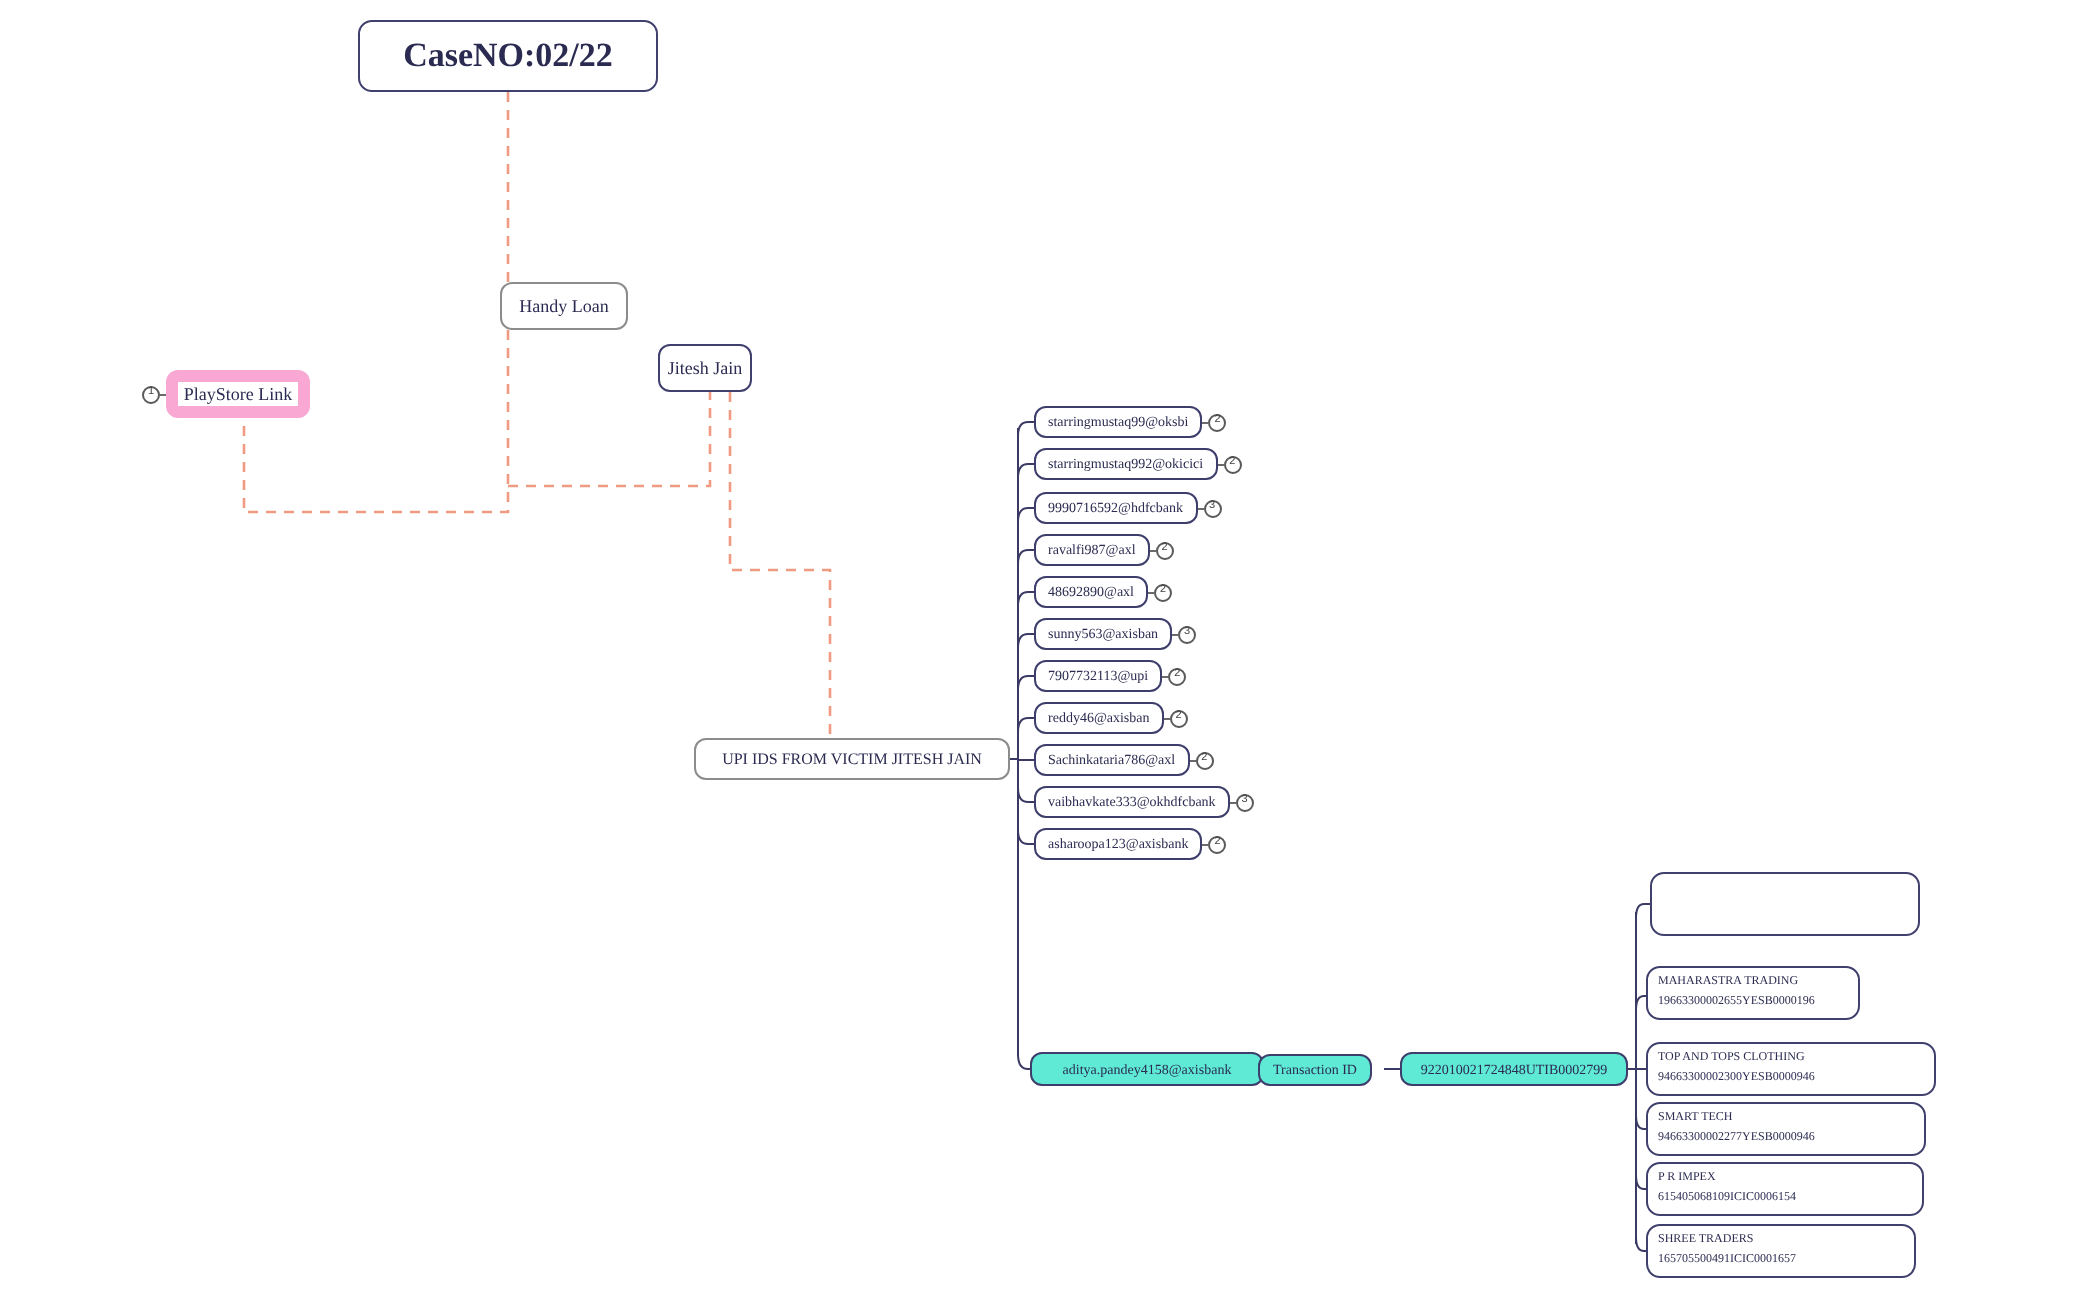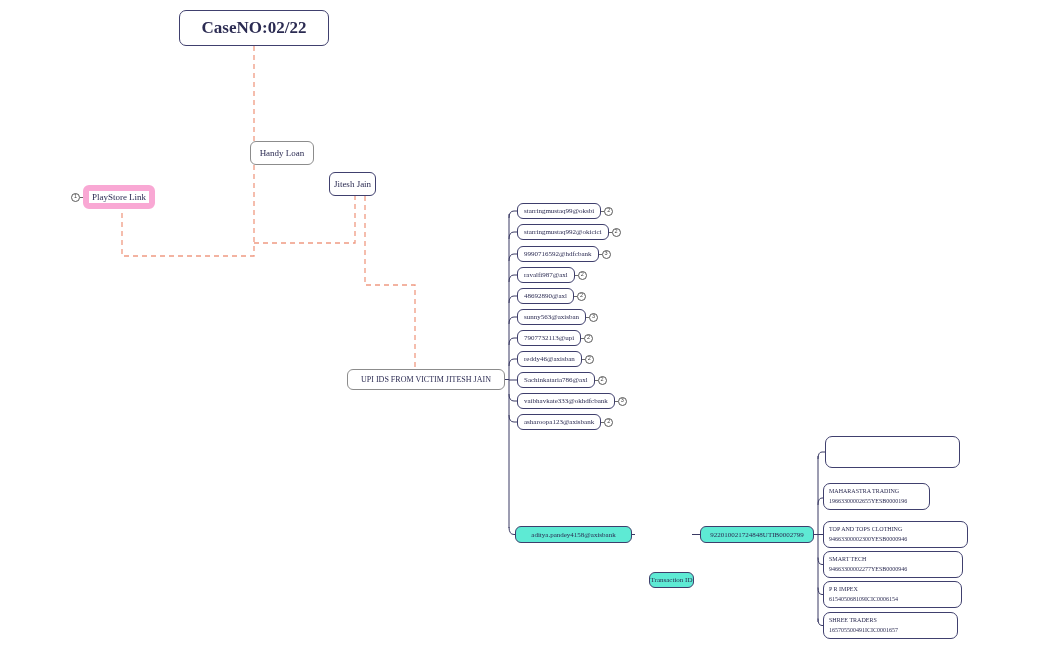--- a/index.html
+++ b/index.html
@@ -35,21 +35,21 @@
   .badge-stub { width:3px; height:1px; background:#6a6a6a; }
   .badge {
     width:9px; height:9px; border:1px solid #5a5a5a; border-radius:50%;
     font-size:5.5px; line-height:1; display:flex; align-items:center; justify-content:center;
     color:#444; background:#fff; box-sizing:border-box;
     font-family:"Liberation Sans","DejaVu Sans",sans-serif;
   }
 
   .tx-node { position:absolute; background:#5eead4; border:1px solid #3e3e6c; border-radius:6px; box-sizing:border-box; display:flex; align-items:center; justify-content:center; font-size:7px; white-space:nowrap; }
   .aditya-node { left:515px; top:526px; width:117px; height:17px; }
-  .txlabel-node { left:649px; top:527px; width:45px; height:16px;margin-top:45px; }
+  .txlabel-node { left:629px; top:527px; width:57px; height:16px; }
   .txid-node { left:700px; top:526px; width:114px; height:17px; }
 
   .account-node {
     position:absolute; background:#fff; border:1px solid #40406e; border-radius:7px;
     box-sizing:border-box; padding:3px 5px; font-size:6px; line-height:1.6;
     color:#2b2b52; white-space:nowrap;
   }
   .account-node span { display:block; }
 </style>
 </head>

